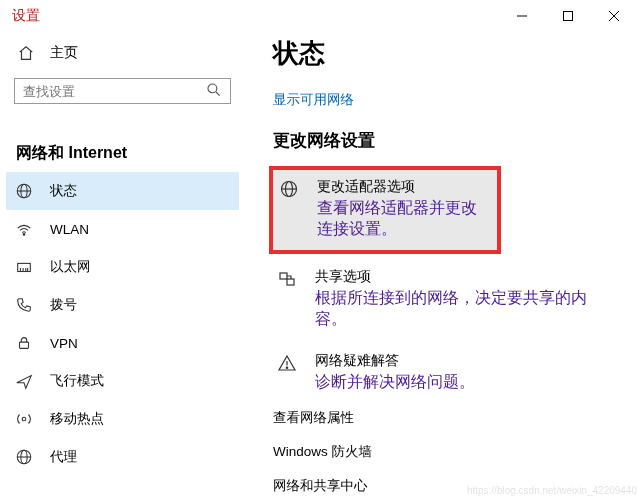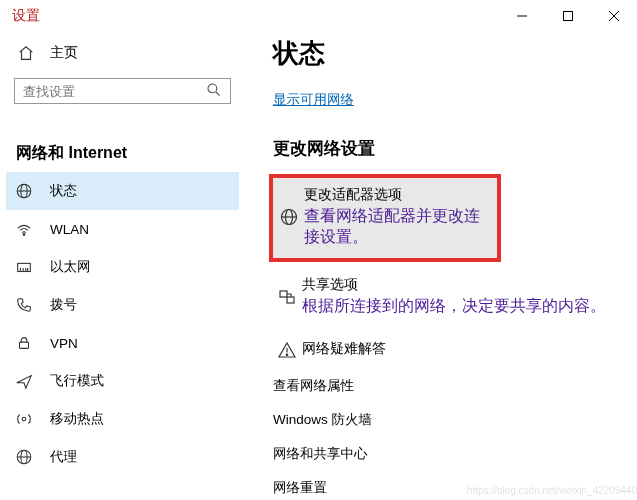--- a/index.html
+++ b/index.html
@@ -64,25 +64,25 @@
   .nav-item.selected { background: #d9ecf9; }
   .nav-item svg, .icon-slot svg { display: block; }
   .main {
     flex: 1;
     padding: 4px 20px 0 28px;
     overflow: hidden;
   }
   .page-heading { font-size: 26px; font-weight: 600; margin-bottom: 20px; }
   .link {
     color: #0066b4; font-size: 13.5px;
-    display: block; margin-bottom: 28px; text-decoration: underline;
+    display: block; margin-bottom: 20px;
   }
   .subheading { font-size: 17px; font-weight: 600; margin: 10px 0 16px 0; }
   .option-row {
-    display: flex; gap: 5px; align-items: center;
+    display: flex; gap: 18px; align-items: flex-start;
     padding: 6px 4px 6px 4px; margin-bottom: 10px;
   }
   .option-row .texts .ttl { font-size: 14px; color: #000; margin-bottom: 2px; }
   .option-row .texts .desc { font-size: 16px; color: #4c1d95; }
   .highlight-box {
     border: 4px solid #e53030;
     padding: 2px 2px 4px 2px;
     margin: -2px 0 8px -4px;
     width: 232px;
     background: #e8e8e8;
@@ -261,20 +261,21 @@
     <div class="option-row">
       <span class="icon-slot">
         <svg width="22" height="22" viewBox="0 0 20 20" fill="none" stroke="#333" stroke-width="1.2">
             <path d="M10 3 L18 17 H2 Z"></path>
             <line x1="10" y1="8" x2="10" y2="12.5"></line>
             <circle cx="10" cy="14.7" r="0.7" fill="#333"></circle>
           </svg>
       </span>
       <div class="texts">
         <div class="ttl">网络疑难解答</div>
+        <div class="desc">诊断并解决网络问题。</div>
       </div>
     </div>
 
     <div class="link-block">查看网络属性</div>
     <div class="link-block">Windows 防火墙</div>
     <div class="link-block">网络和共享中心</div>
     <div class="link-block">网络重置</div>
 
   </div>
 </div>

